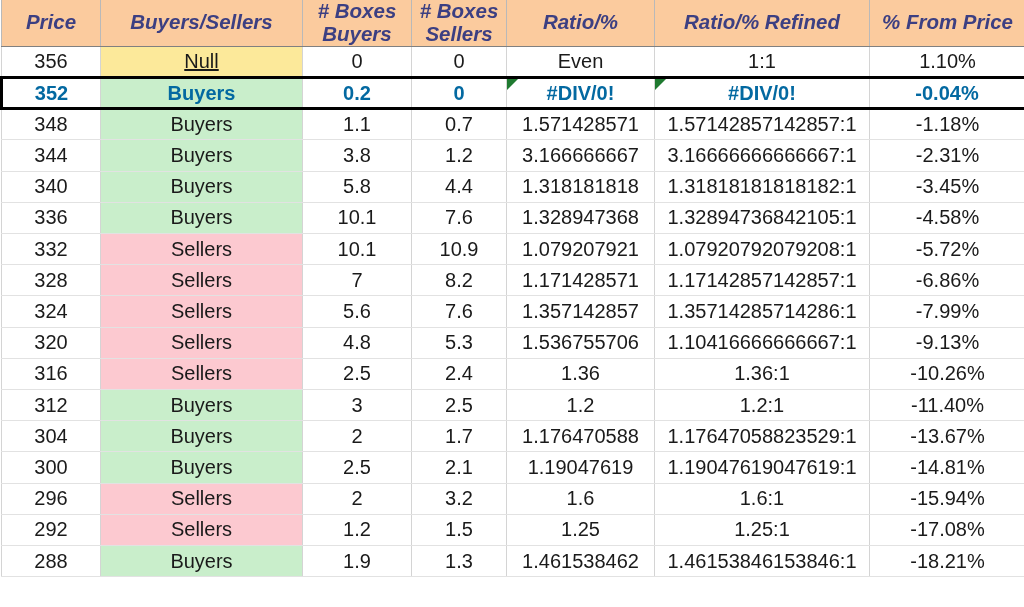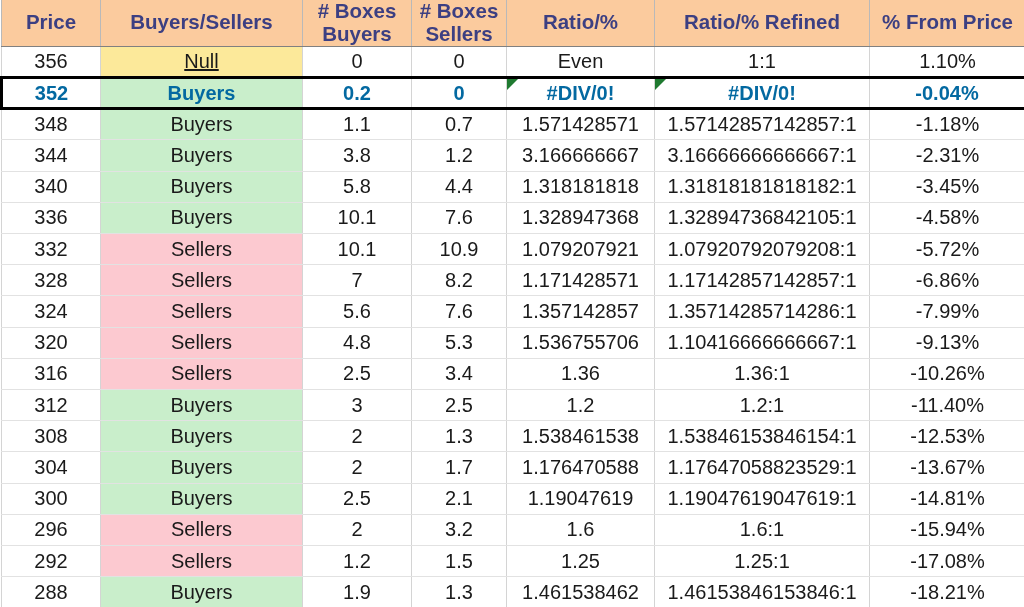--- a/index.html
+++ b/index.html
@@ -42,21 +42,21 @@
   
   col.c-price   { width: 99px; }
   col.c-bs      { width: 202px; }
   col.c-bb      { width: 109px; }
   col.c-bsl     { width: 95px; }
   col.c-ratio   { width: 148px; }
   col.c-refined { width: 215px; }
   col.c-pct     { width: 156px; }
 
   
-  tr.header-row { height: 43px; }
+  tr.header-row { height: 43px; font-style: italic; }
   tr.header-row th {
     background: #fbcb9e;
     color: #3c3f82;
     font-weight: bold;
     font-size: 20.5px;
     line-height: 1.12;
     border-right: 1px solid #b9b9b9;
     border-bottom: 1.6px solid #808080;
   }
   tr.header-row th.first { border-left: 1px solid #b9b9b9; }
@@ -231,44 +231,35 @@
           <td class=""><span>4.8</span></td>
           <td class=""><span>5.3</span></td>
           <td class=""><span>1.536755706</span></td>
           <td class=""><span>1.10416666666667:1</span></td>
           <td class="last"><span>-9.13%</span></td>
         </tr>
         <tr class="data-row">
           <td class="first"><span>316</span></td>
           <td class="fill-sellers"><span>Sellers</span></td>
           <td class=""><span>2.5</span></td>
-          <td class=""><span>3.4</span></td>
+          <td class=""><span>2.4</span></td>
           <td class=""><span>1.36</span></td>
           <td class=""><span>1.36:1</span></td>
           <td class="last"><span>-10.26%</span></td>
         </tr>
         <tr class="data-row">
           <td class="first"><span>312</span></td>
           <td class="fill-buyers"><span>Buyers</span></td>
           <td class=""><span>3</span></td>
           <td class=""><span>2.5</span></td>
           <td class=""><span>1.2</span></td>
           <td class=""><span>1.2:1</span></td>
           <td class="last"><span>-11.40%</span></td>
         </tr>
         <tr class="data-row">
-          <td class="first"><span>308</span></td>
-          <td class="fill-buyers"><span>Buyers</span></td>
-          <td class=""><span>2</span></td>
-          <td class=""><span>1.3</span></td>
-          <td class=""><span>1.538461538</span></td>
-          <td class=""><span>1.53846153846154:1</span></td>
-          <td class="last"><span>-12.53%</span></td>
-        </tr>
-        <tr class="data-row">
           <td class="first"><span>304</span></td>
           <td class="fill-buyers"><span>Buyers</span></td>
           <td class=""><span>2</span></td>
           <td class=""><span>1.7</span></td>
           <td class=""><span>1.176470588</span></td>
           <td class=""><span>1.17647058823529:1</span></td>
           <td class="last"><span>-13.67%</span></td>
         </tr>
         <tr class="data-row">
           <td class="first"><span>300</span></td>

